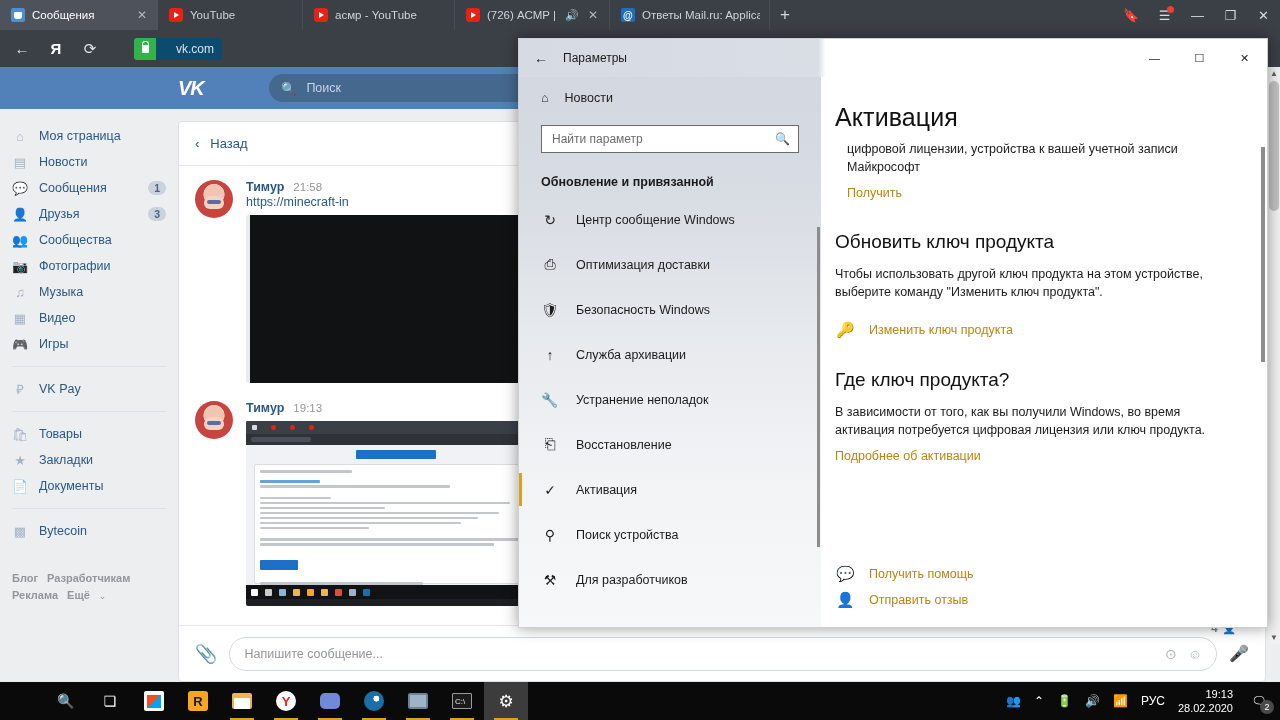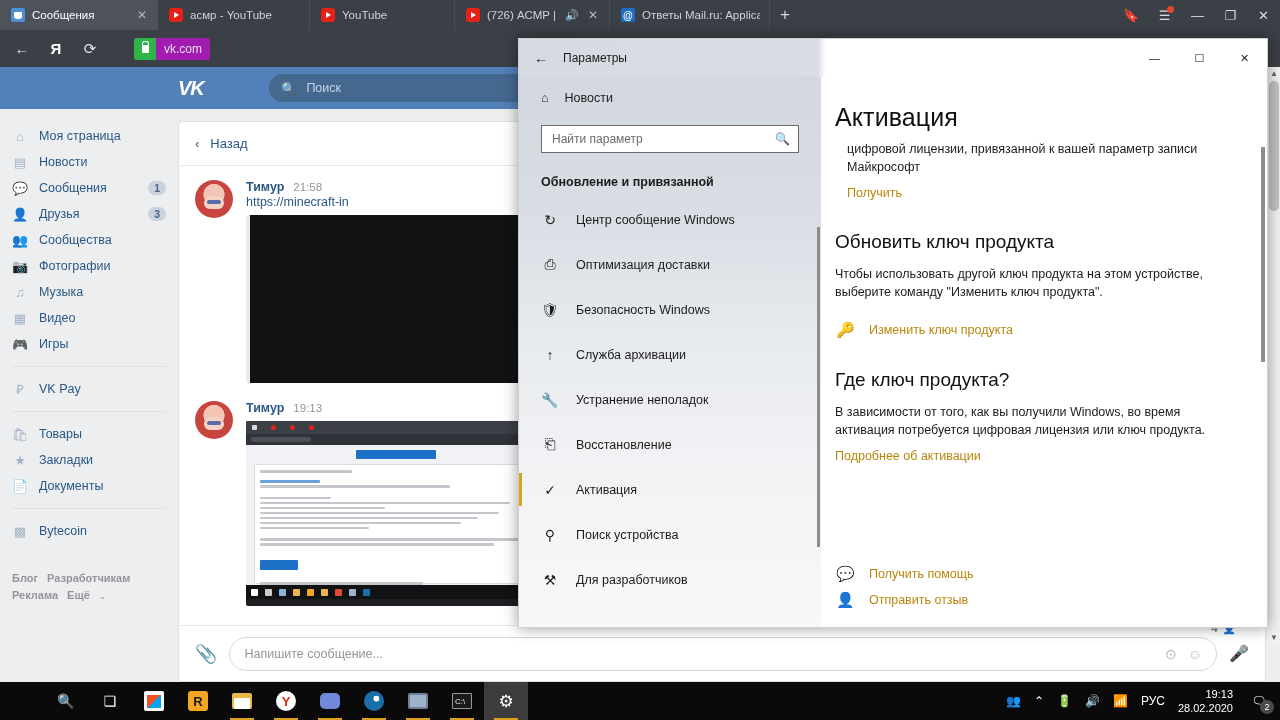--- a/index.html
+++ b/index.html
@@ -63,22 +63,22 @@
   }
 
   .addressbar {
     position: absolute; top: 30px; left: 0; right: 0; height: 37px;
     background: #3b3f46; display: flex; align-items: center; padding: 0 10px; gap: 10px;
   }
   .navbtn { width: 24px; height: 24px; display: flex; align-items: center; justify-content: center;
     color: #dfe3e9; font-size: 15px; }
   .navbtn.ya { color: #ffffff; font-size: 15px; font-weight: bold; }
   .urlbox {
-    display: flex; align-items: center; gap: 0; height: 22px;
-    background: #a21caf; border-radius: 3px; padding: 0; margin-left: 22px;
+    display: flex; align-items: center; gap: 12px; height: 22px;
+    background: #0c4a6e; border-radius: 3px; padding: 0; margin-left: 22px;
   }
   .lock { width: 22px; height: 22px; background: #30b44a; border-radius: 3px 0 0 3px;
     display: flex; align-items: center; justify-content: center; }
   .lock span { width: 7px; height: 8px; background: #fff; border-radius: 1px; position: relative; }
   .lock span::before { content: ""; position: absolute; width: 5px; height: 5px; border: 1.5px solid #fff;
     border-bottom: none; border-radius: 3px 3px 0 0; top: -4px; left: 0px; }
   .urltext { color: #dde1e7; font-size: 12px; padding: 0 8px; }
 
   
   .vkpage { position: absolute; top: 67px; left: 0; right: 0; bottom: 0; background: #edeef0; }
@@ -243,27 +243,27 @@
 <div id="root">
 
   <div class="browser">
 
     <div class="tabbar">
       <div class="tab active" style="width:158px">
         <span class="fav vk"></span>
         <span class="tab-title">Сообщения</span>
         <span class="tab-close">✕</span>
       </div>
+      <div class="tab" style="width:145px">
+        <span class="fav yt"></span>
+        <span class="tab-title">YouTube</span>
+      </div>
       <div class="tab" style="width:152px">
         <span class="fav yt"></span>
         <span class="tab-title">асмр - YouTube</span>
-      </div>
-      <div class="tab" style="width:145px">
-        <span class="fav yt"></span>
-        <span class="tab-title">YouTube</span>
       </div>
       <div class="tab" style="width:155px">
         <span class="fav yt"></span>
         <span class="tab-title">(726) АСМР | Вс</span>
         <span class="tab-mute">🔊</span>
         <span class="tab-close">✕</span>
       </div>
       <div class="tab" style="width:160px">
         <span class="fav mail">@</span>
         <span class="tab-title">Ответы Mail.ru: Applica</span>
@@ -534,21 +534,21 @@
             <span>Для разработчиков</span>
           </div>
         </div>
         <div class="st-scroll">
             <i></i>
           </div>
       </div>
 
       <div class="st-right">
         <div class="st-h1">Активация</div>
-        <div class="st-p indent">цифровой лицензии, привязанной к вашей параметр записи Майкрософт</div>
+        <div class="st-p indent">цифровой лицензии, устройства к вашей учетной записи Майкрософт</div>
         <div class="indent" style="padding-left:12px">
           <a class="st-link">Получить</a>
         </div>
 
         <div class="st-h2">Обновить ключ продукта</div>
         <div class="st-p">Чтобы использовать другой ключ продукта на этом устройстве, выберите команду "Изменить ключ продукта".</div>
         <div class="st-actionrow">
           <span class="ico">🔑</span>
           <span class="lbl">Изменить ключ продукта</span>
         </div>

